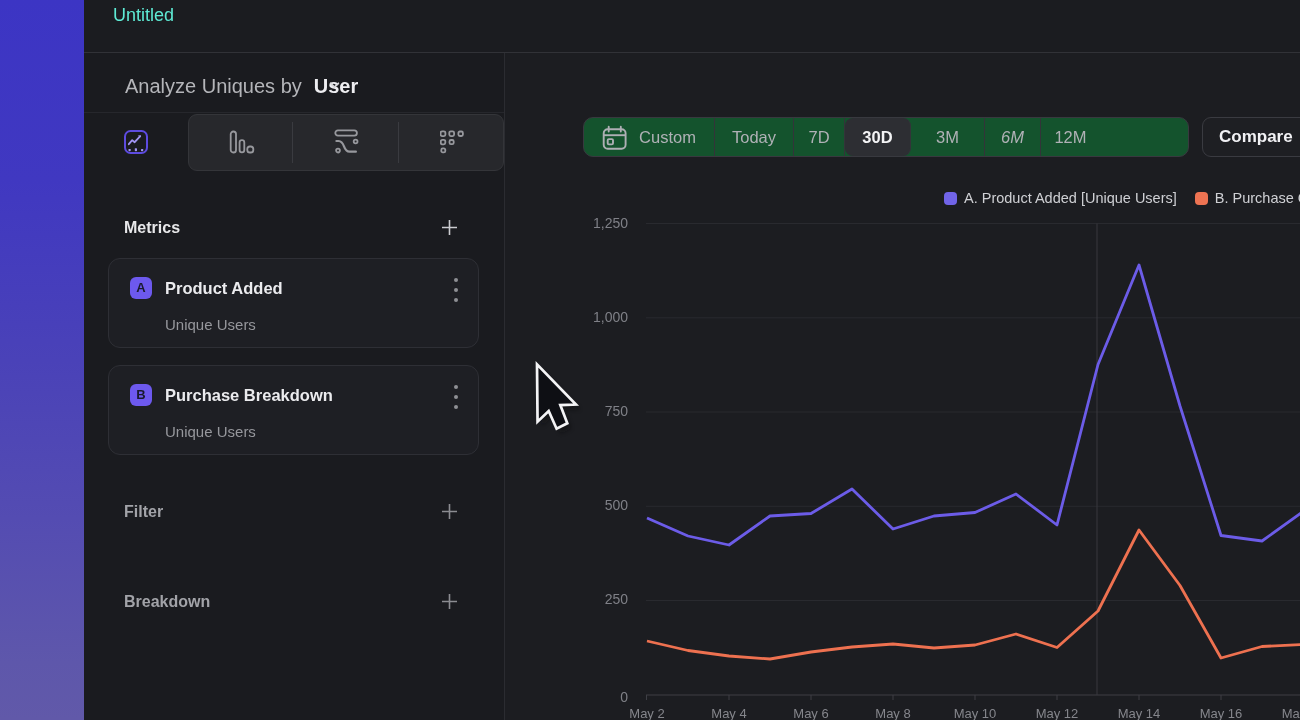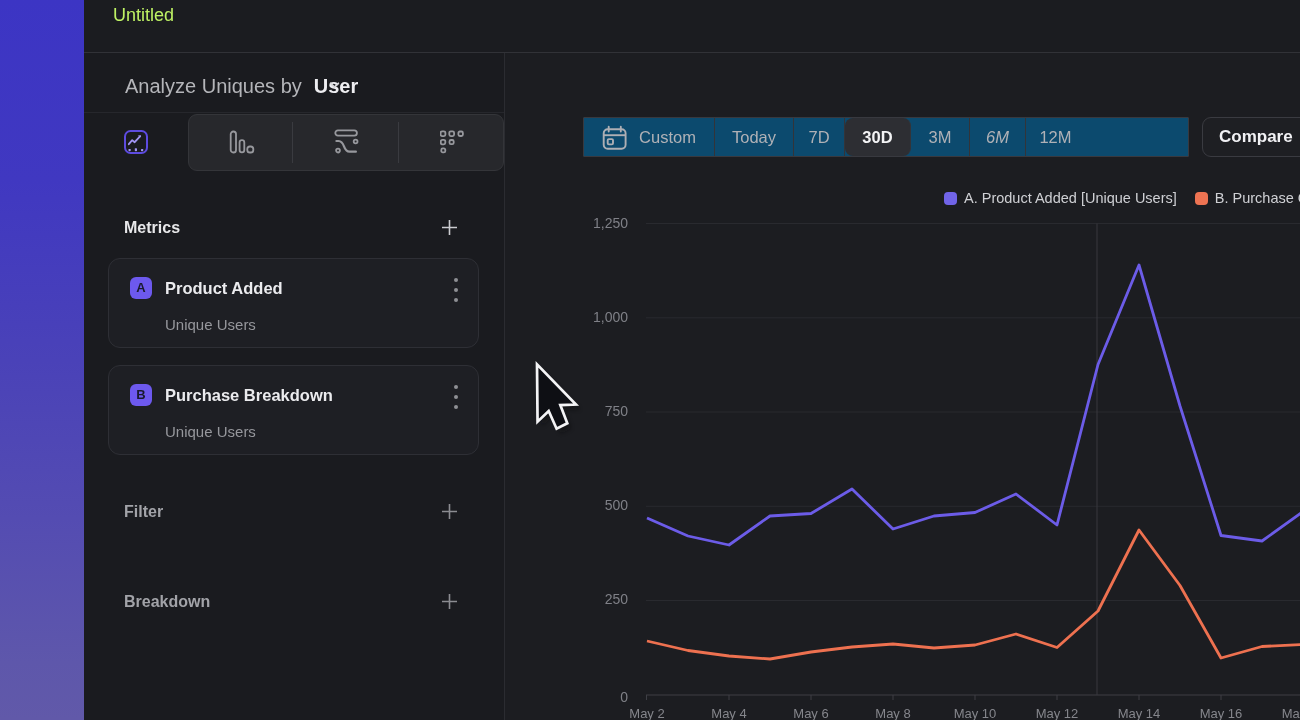--- a/index.html
+++ b/index.html
@@ -6,21 +6,21 @@
   html,body { width:1300px; height:720px; overflow:hidden; background:#1c1d21;
     font-family:"Liberation Sans", sans-serif; }
   .abs { position:absolute; }
   #stage { position:relative; width:1300px; height:720px; }
 
   #sidestrip { left:0; top:0; width:84px; height:720px;
     background:linear-gradient(180deg,#3c35c4 0%,#4038c1 25%,#4a42b8 50%,#544cb2 72%,#5e57ab 92%,#6159a9 100%); }
 
   #topbar { left:84px; top:0; width:1216px; height:53px; background:#1b1c20;
     border-bottom:1px solid #313237; }
-  #untitled { left:113px; top:5px; font-size:18px; color:#bef264; }
+  #untitled { left:113px; top:5px; font-size:18px; color:#5eead4; }
 
   #panel { left:84px; top:53px; width:421px; height:667px; background:#1a1b1f;
     border-right:1px solid #2b2c31; }
 
   #analyzerow { left:84px; top:53px; width:420px; height:60px; border-bottom:1px solid #26272c; }
   #analyzetxt { left:125px; top:75px; font-size:20px; color:#b4b5b9; }
   #analyzetxt b { color:#eeeef1; font-weight:bold; margin-left:12px;}
   #chev { left:329px; top:80px; width:11px; height:11px; }
 
   #tabsbg { left:188px; top:114px; width:316px; height:57px; background:#27282c;
@@ -34,21 +34,21 @@
     border:1px solid #2e2f35; border-radius:12px; }
   .badge { left:129px; width:22px; height:22px; background:#6d59ee; border-radius:6px;
     color:#191a2e; font-size:13px; font-weight:bold; text-align:center; line-height:22px; }
   .mtitle { left:164px; font-size:16.5px; font-weight:bold; color:#ebebee; }
   .msub { left:164px; font-size:15px; color:#96979c; }
   .kebab { left:451px; width:5px; }
   .kebab i { display:block; width:4.2px; height:4.2px; border-radius:50%; background:#8e8f94; margin-bottom:5.8px;}
 
   
   #btngroup { left:583px; top:117px; width:606px; height:40px; border:1px solid #38393f;
-    border-radius:1px; display:flex; align-items:stretch; background:#0c4a6e; }
+    border-radius:10px; display:flex; align-items:stretch; background:#14532d; }
   .btn { display:flex; align-items:center; justify-content:center; color:#b0b1b6;
     font-size:16.5px; border-right:1px solid #333439; }
   .btn:last-child { border-right:none; }
   .btn.active { background:#2d2e33; color:#f3f3f5; font-weight:bold; border-radius:8px;
     border-right:1px solid #333439; }
   #comparebtn { left:1202px; top:117px; width:118px; height:40px; border:1px solid #3a3b41;
     border-radius:9px; background:#1e1f23; color:#f1f1f4; font-size:17px; font-weight:bold;
     display:flex; align-items:center; padding-left:16px; }
 
   
@@ -154,21 +154,21 @@
           <rect x="1.7" y="4.2" width="21.9" height="19.6" rx="4"></rect>
           <path d="M1.7 10.2 H 23.6"></path>
           <path d="M6.7 1.8 V 6.6 M18.8 1.8 V 6.6" stroke-linecap="round"></path>
           <rect x="5.7" y="14.1" width="5.3" height="5.3" rx="1.2"></rect>
         </g>
       </svg>
       Custom</div>
     <div class="btn" style="width:79px;">Today</div>
     <div class="btn" style="width:51px;">7D</div>
     <div class="btn active" style="width:66px;">30D</div>
-    <div class="btn" style="width:59px;">3M</div>
+    <div class="btn" style="width:74px;">3M</div>
     <div class="btn" style="width:56px;font-style:italic;">6M</div>
     <div class="btn" style="width:59px;">12M</div>
   </div>
   <div class="abs" id="comparebtn">Compare</div>
 
   <div class="abs" id="legend">
     <span class="sw" style="background:#7164e8;"></span><span class="t">A. Product Added [Unique Users]</span><span class="sw" style="background:#ed7352;"></span><span class="t">B. Purchase Completed [Unique Users]</span>
   </div>
 
   <svg class="abs" style="left:505px; top:53px;" width="795" height="667" viewBox="0 0 795 667">

